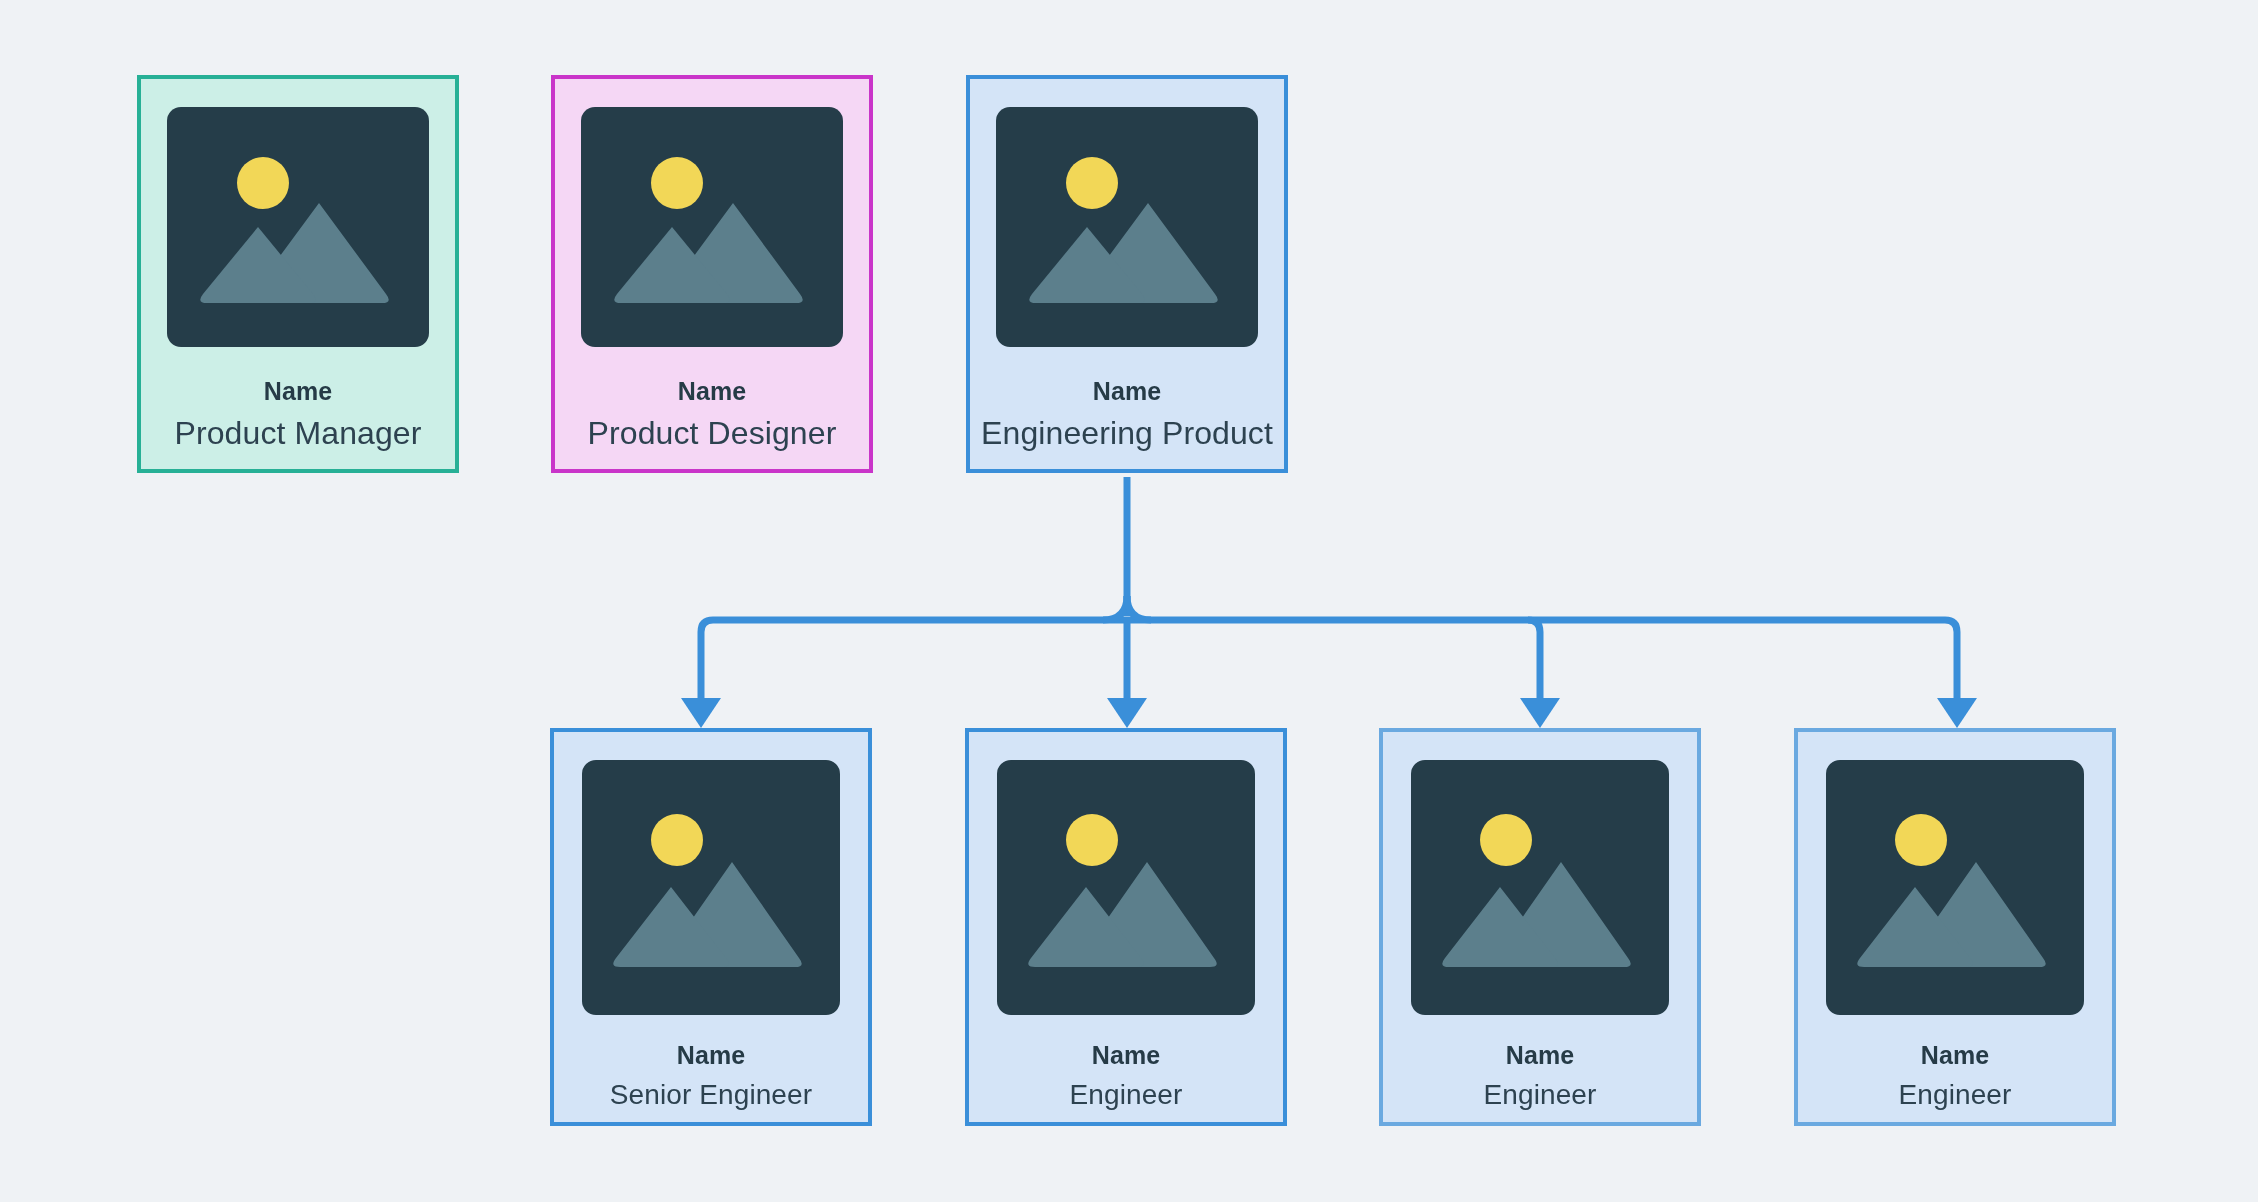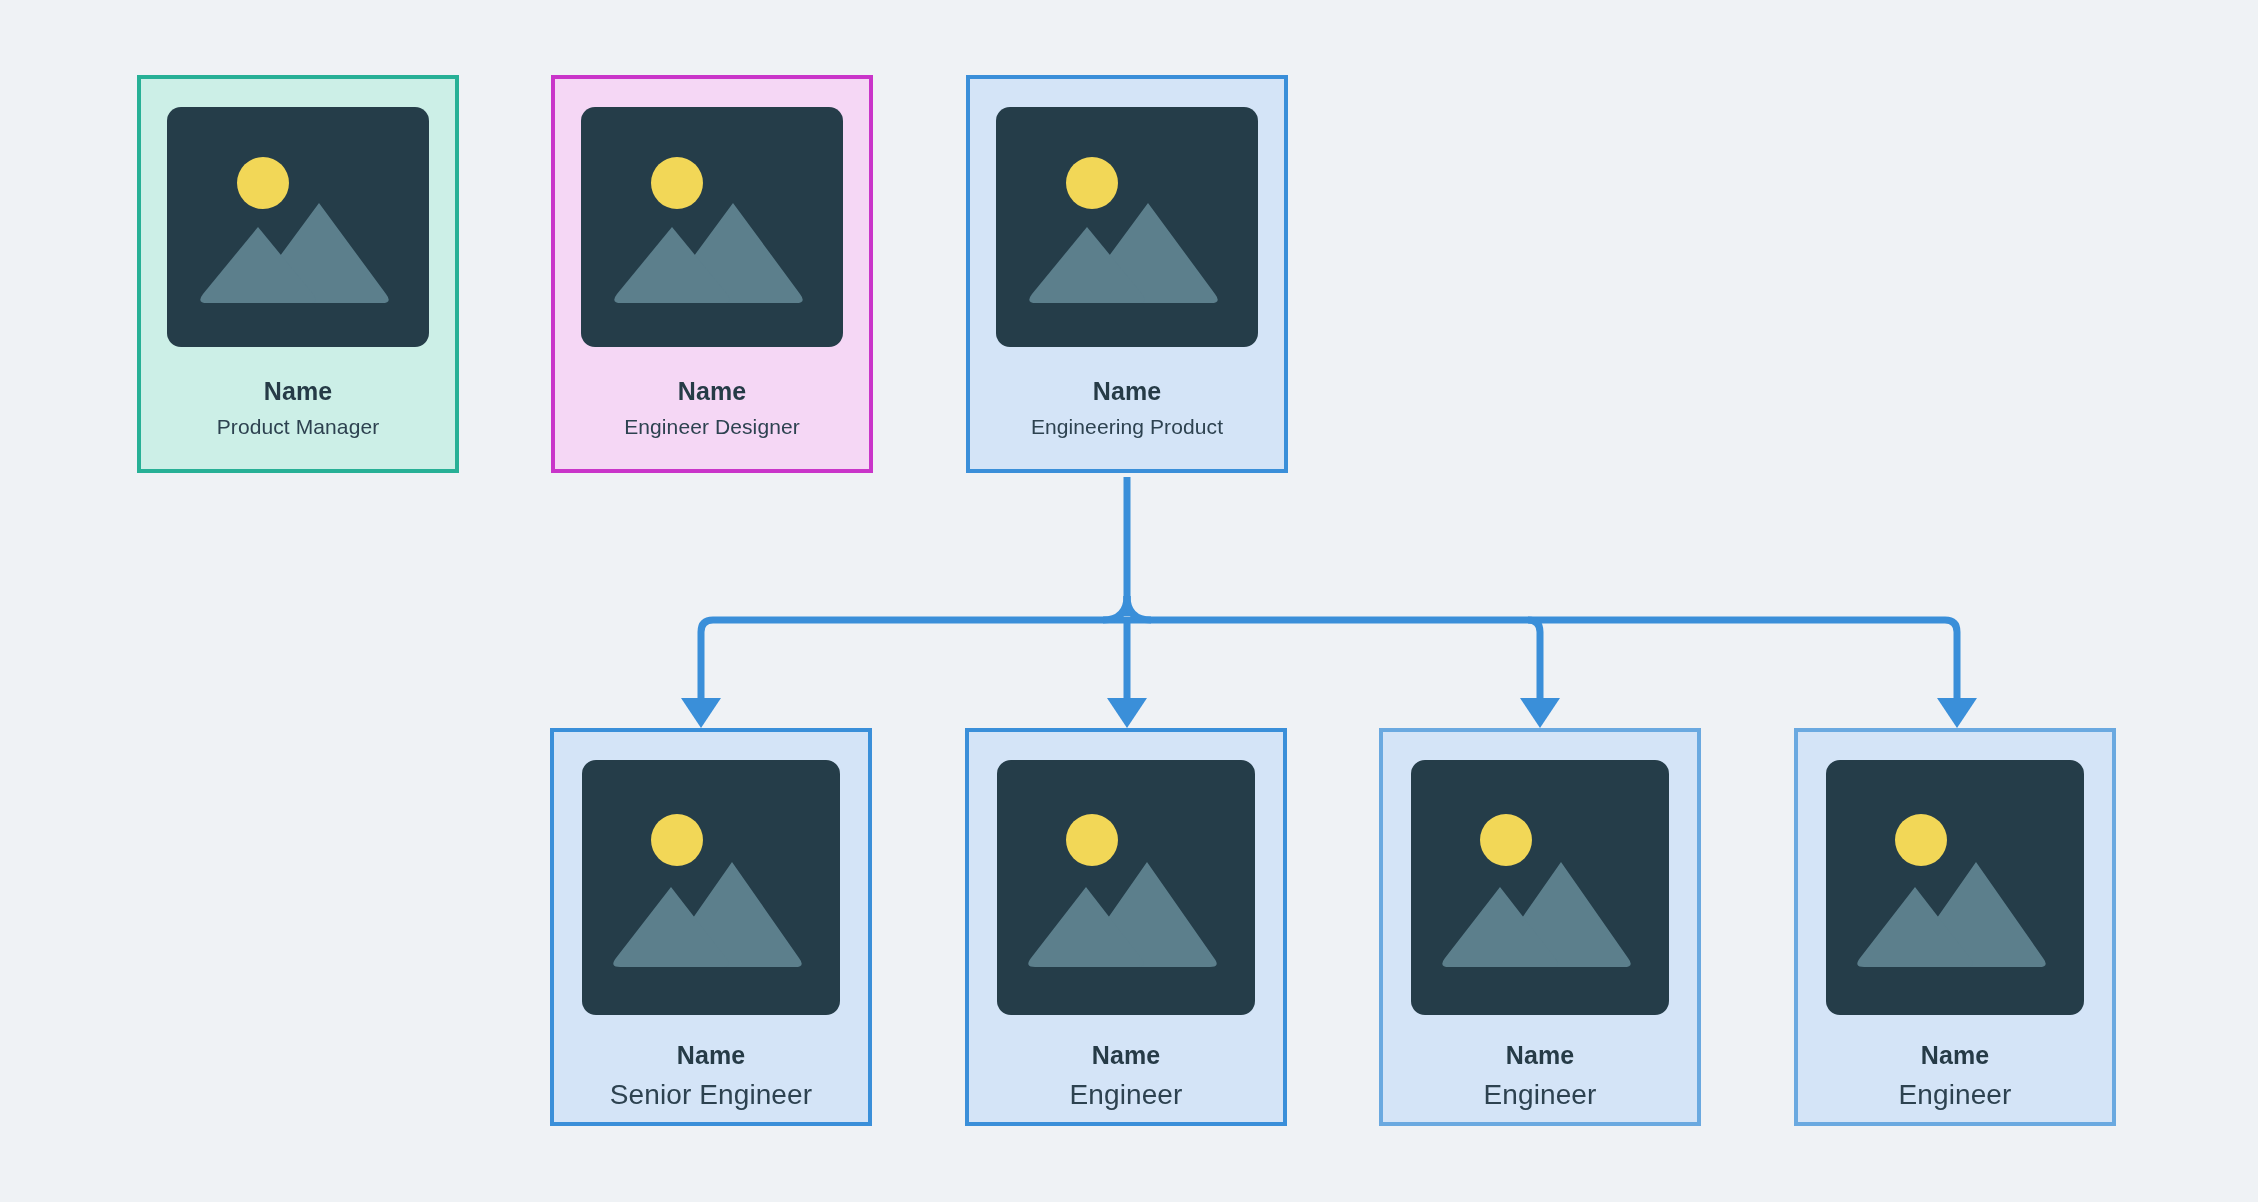--- a/index.html
+++ b/index.html
@@ -86,21 +86,21 @@
     border-width: 4px;
     border-style: solid;
     padding-top: 28px;
   }
   .row-top .thumb {
     width: 262px;
     height: 240px;
   }
   .row-top .card-text { margin-top: 30px; }
   .row-top .card-name { font-size: 25px; }
-  .row-top .card-role { font-size: 21px; margin-top: 9px; }
+  .row-top .card-role { font-size: 32px; margin-top: 9px; }
 
   
   .row-bottom {
     top: 712px;
     width: 322px;
     height: 398px;
     border-width: 4px;
     border-style: solid;
     padding-top: 28px;
   }
@@ -157,21 +157,21 @@
   <div class="card row-top" style="left: 551px; border-color: rgb(201, 53, 201); background: rgb(245, 215, 245);">
     <div class="thumb" style="background: rgb(37, 61, 73);">
       <svg viewBox="0 0 262 240" preserveAspectRatio="none">
         <circle cx="96" cy="76" r="26" fill="#f2d757"></circle>
         <path fill="#5c7f8c" d="M 152 96 L 219 187 Q 226 196 215 196 L 89 196 Q 78 196 85 187 Z"></path>
         <path fill="#5c7f8c" d="M 91 120 L 146 187 Q 153 196 142 196 L 40 196 Q 29 196 36 187 Z"></path>
       </svg>
     </div>
     <div class="card-text">
       <div class="card-name">Name</div>
-      <div class="card-role">Engineer Designer</div>
+      <div class="card-role">Product Designer</div>
     </div>
   </div>
 
   <div class="card row-top" style="left: 966px; border-color: rgb(58, 143, 217); background: rgb(212, 228, 247);">
     <div class="thumb" style="background: rgb(37, 61, 73);">
       <svg viewBox="0 0 262 240" preserveAspectRatio="none">
         <circle cx="96" cy="76" r="26" fill="#f2d757"></circle>
         <path fill="#5c7f8c" d="M 152 96 L 219 187 Q 226 196 215 196 L 89 196 Q 78 196 85 187 Z"></path>
         <path fill="#5c7f8c" d="M 91 120 L 146 187 Q 153 196 142 196 L 40 196 Q 29 196 36 187 Z"></path>
       </svg>

